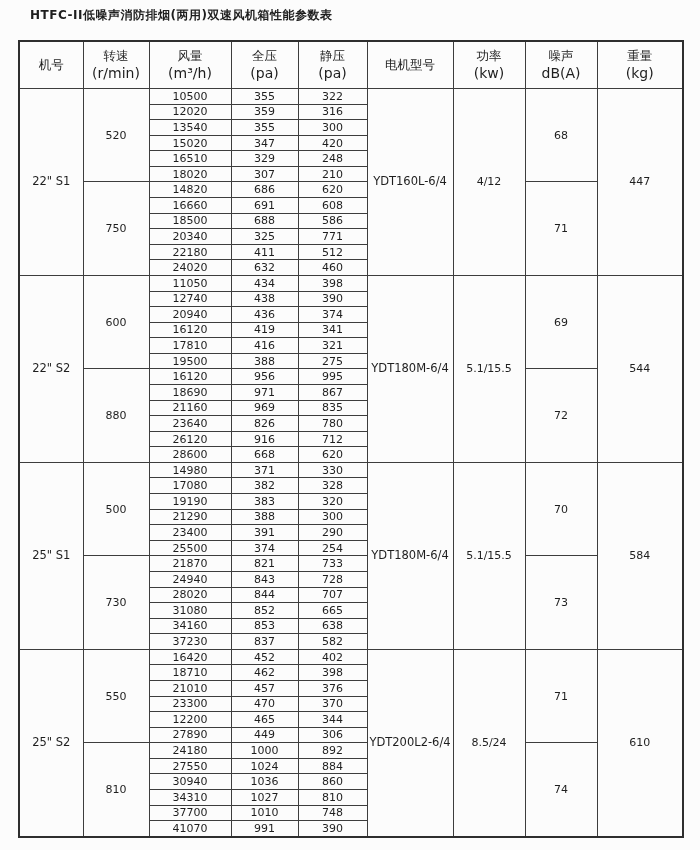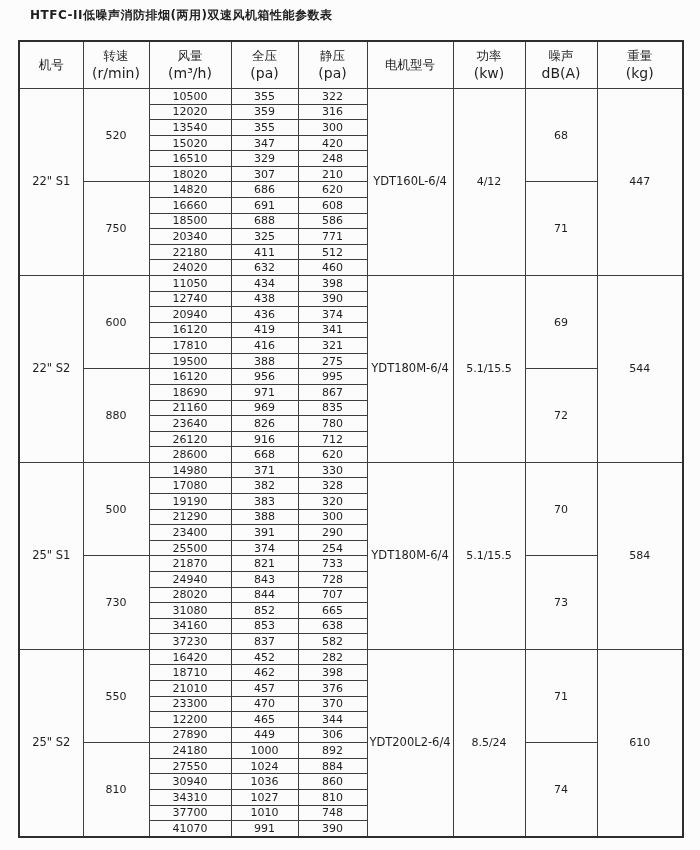--- a/index.html
+++ b/index.html
@@ -274,21 +274,21 @@
         <tr>
           <td>37230</td>
           <td>837</td>
           <td>582</td>
         </tr>
         <tr>
           <td class="model" rowspan="12">25" S2</td>
           <td rowspan="6">550</td>
           <td>16420</td>
           <td>452</td>
-          <td>282</td>
+          <td>402</td>
           <td class="motor" rowspan="12">YDT200L2-6/4</td>
           <td rowspan="12">8.5/24</td>
           <td rowspan="6">71</td>
           <td rowspan="12">610</td>
         </tr>
         <tr>
           <td>18710</td>
           <td>462</td>
           <td>398</td>
         </tr>

